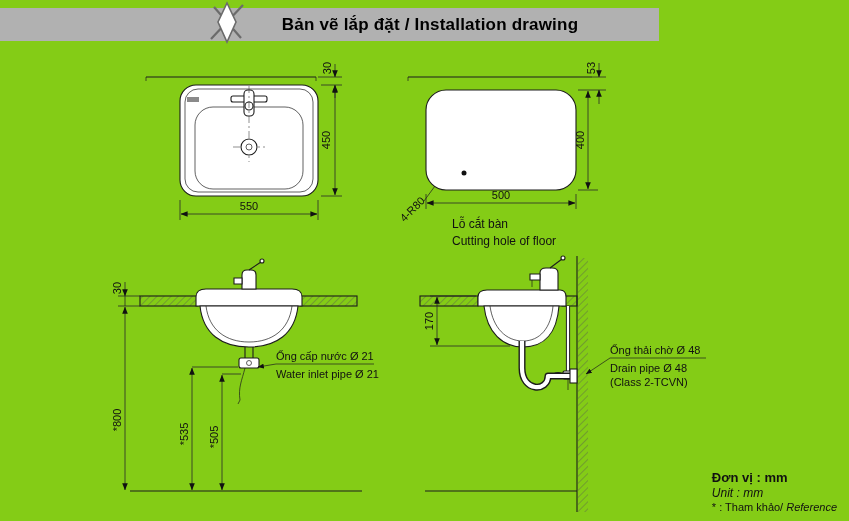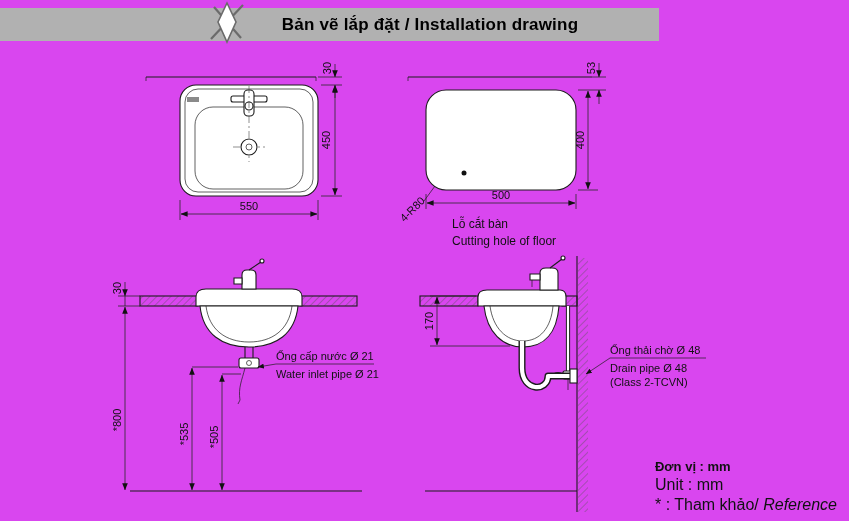--- a/index.html
+++ b/index.html
@@ -1,18 +1,18 @@
 <!DOCTYPE html>
 <html><head>
 <meta charset="utf-8">
 <style>
   * { margin:0; padding:0; box-sizing:border-box; }
   html,body { width:849px; height:521px; background:#fff;
     font-family:"Liberation Sans", sans-serif; }
-  .screen { position:relative; width:849px; height:521px; background:#d946ef; overflow:hidden; }
+  .screen { position:relative; width:849px; height:521px; background:#84cc16; overflow:hidden; }
 
   .header-bar { position:absolute; left:0; top:8px; width:659px; height:33px; background:#b1b1b1; }
   .header-title { position:absolute; left:240px; top:15px; width:380px; text-align:center;
     font-size:17px; font-weight:bold; color:#000; letter-spacing:0.2px; }
   .tool-icon { position:absolute; left:205px; top:0; z-index:2; }
 
   svg.drawing { position:absolute; left:0; top:0; }
 
   
   .ln   { stroke:#1c1c1c; stroke-width:1.1; fill:none; }
@@ -24,22 +24,22 @@
   .pipe-i  { stroke:#fff;    stroke-width:4.2; fill:none; stroke-linejoin:round; }
   .pipe2-o { stroke:#1c1c1c; stroke-width:4.2; fill:none; }
   .pipe2-i { stroke:#fff;    stroke-width:2.2; fill:none; }
   .hatchfill { fill:url(#hatch); stroke:#1c1c1c; stroke-width:1.1; }
   .wallhatch { fill:url(#hatch); }
   text.d   { font-family:"Liberation Sans",sans-serif; font-size:11px; fill:#111; }
   text.cap { font-family:"Liberation Sans",sans-serif; font-size:12px; fill:#111; }
 
   .footer { position:absolute; right:12px; bottom:6px; color:#111; line-height:1.25; }
   .unit-vi { font-size:13px; font-weight:bold; }
-  .unit-en { font-size:16px; }
-  .ref-note { font-size:16px; }
+  .unit-en { font-size:12px; font-style:italic; }
+  .ref-note { font-size:11px; }
   .ref-note .it { font-style:italic; }
 </style>
 </head>
 <body>
 
 <div class="screen">
 
   <div class="header-bar"></div>
   <svg class="tool-icon" width="44" height="46" viewBox="0 0 44 46">
     <line x1="6" y1="39" x2="38" y2="5" stroke="#6b6b6b" stroke-width="2.2"></line>

